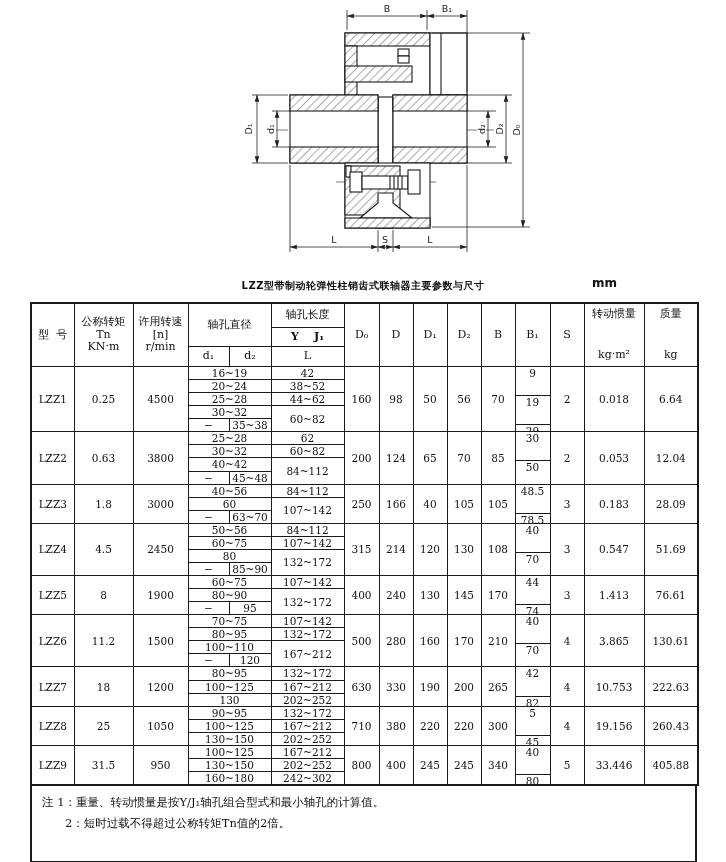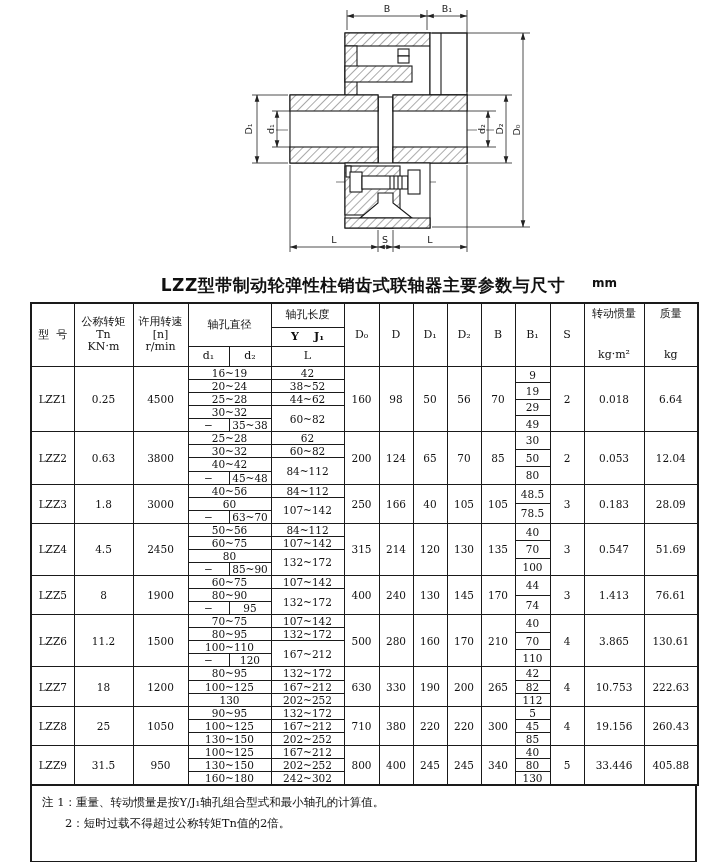--- a/index.html
+++ b/index.html
@@ -2,38 +2,38 @@
 <html><head>
 <meta charset="utf-8">
 <style>
   html,body{margin:0;padding:0;}
   body{
     width:726px;height:862px;background:#fff;position:relative;
     font-family:"DejaVu Serif","Liberation Serif",serif;color:#111;
   }
   svg text{font-family:"DejaVu Sans","Liberation Sans",sans-serif;fill:#222;}
   .titlebar{position:absolute;top:274px;left:0;width:726px;text-align:center;}
-  .titlebar .ttl{font-family:"DejaVu Sans","Liberation Sans",sans-serif;font-weight:bold;font-size:17px;letter-spacing:.5px;}
+  .titlebar .ttl{font-family:"DejaVu Sans","Liberation Sans",sans-serif;font-weight:bold;font-size:10px;letter-spacing:.5px;}
   .titlebar .unit{position:absolute;left:592px;top:2px;font-family:"DejaVu Sans",sans-serif;font-size:12px;font-weight:bold;}
   .sheet{position:absolute;top:302px;left:30px;width:667px;}
   table.spec{border-collapse:collapse;table-layout:fixed;width:667px;border:2px solid #1a1a1a;}
   .spec th,.spec td{
     border:1px solid #1a1a1a;text-align:center;vertical-align:middle;
     font-size:10.5px;padding:0;line-height:1.15;height:12px;overflow:hidden;
   }
   .spec thead tr.h1 th{height:21px;}
   .spec thead tr.h2 th{height:17px;font-weight:bold;}
   .spec thead tr.h3 th{height:17px;}
   .spec th{font-weight:normal;font-size:11px;}
   .pre{white-space:pre;}
   .vwrap{height:54px;display:flex;flex-direction:column;justify-content:space-between;padding:4px 4px;}
   .b1td{padding:0;position:relative;}
   .b1stack{position:absolute;inset:0;display:flex;flex-direction:column;}
   .b1cell{flex:1;display:flex;align-items:center;justify-content:center;}
-  .b1cell + .b1cell{border-top:1px solid #1a1a1a;}
+  .b1cell + .b1cell{border-top:1px solid #1a1a1a;margin-top:16px;}
   .notes{border:2px solid #1a1a1a;border-top:none;padding:6px 8px 28px 10px;font-size:11.5px;line-height:1.8;}
   .notes .n2{margin-left:23px;}
 </style>
 </head>
 <body>
 
 
 
 
 <svg width="726" height="270" viewBox="0 0 726 270">
@@ -320,21 +320,21 @@
         <tr>
           <td rowspan="4">LZZ4</td>
           <td rowspan="4">4.5</td>
           <td rowspan="4">2450</td>
           <td colspan="2">50~56</td>
           <td rowspan="1">84~112</td>
           <td rowspan="4">315</td>
           <td rowspan="4">214</td>
           <td rowspan="4">120</td>
           <td rowspan="4">130</td>
-          <td rowspan="4">135</td>
+          <td rowspan="4">108</td>
           <td rowspan="4" class="b1td">
             <div class="b1stack">
               <div class="b1cell">40</div>
               <div class="b1cell">70</div>
               <div class="b1cell">100</div>
             </div>
           </td>
           <td rowspan="4">3</td>
           <td rowspan="4">0.547</td>
           <td rowspan="4">51.69</td>

